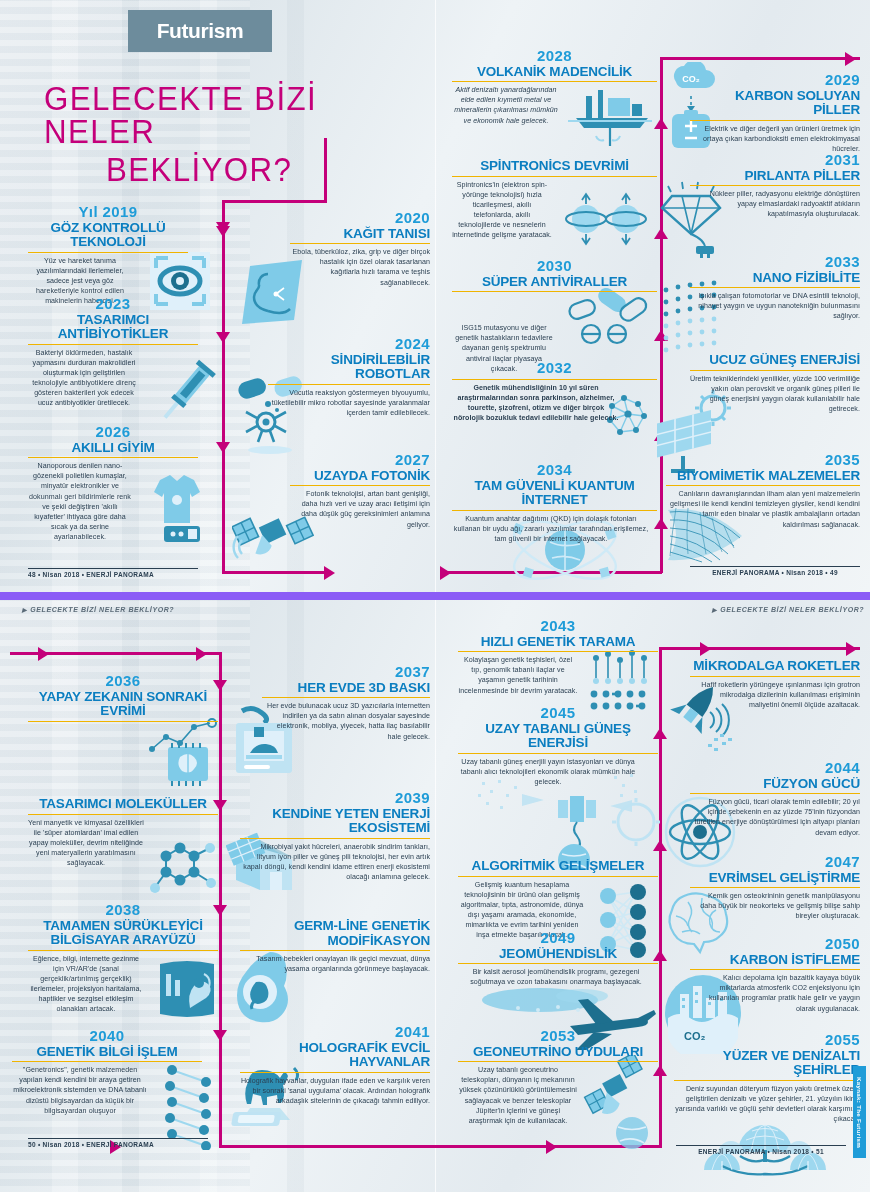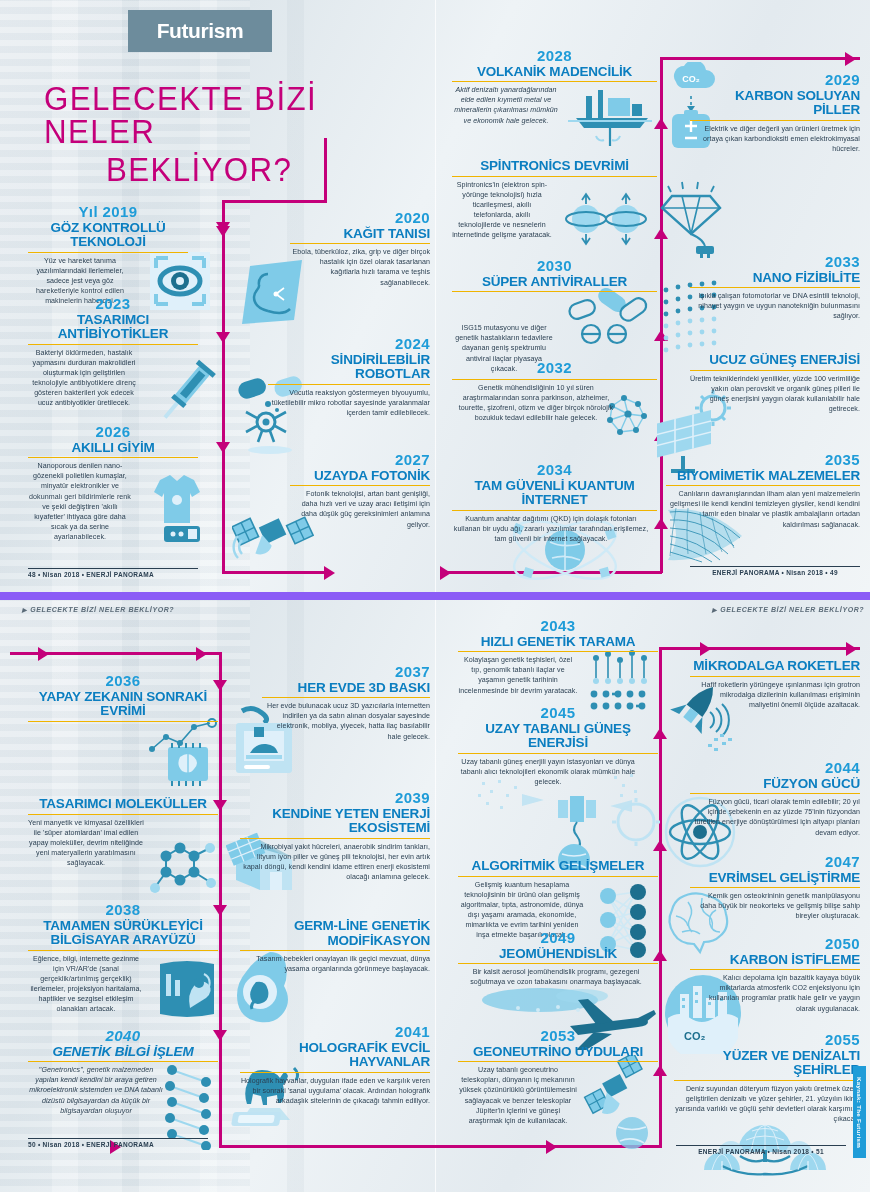--- a/index.html
+++ b/index.html
@@ -306,21 +306,21 @@
         <circle cx="26" cy="46" r="9" fill="none" stroke="#2e8fb3" stroke-width="2.2"></circle>
         <circle cx="52" cy="46" r="9" fill="none" stroke="#2e8fb3" stroke-width="2.2"></circle>
         <line x1="18" y1="46" x2="34" y2="46" stroke="#2e8fb3" stroke-width="2.2"></line>
         <line x1="44" y1="46" x2="60" y2="46" stroke="#2e8fb3" stroke-width="2.2"></line>
       </svg>
     </div>
 
     <div class="entry left wide" style="left:452px; top:360px; width:205px;">
       <div class="yr">2032</div>
       <div class="hd" style="border-bottom:1.4px solid #f0b400; min-height:2px;"></div>
-      <div class="bd" style="width:168px;">Genetik mühendisliğinin 10 yıl süren araştırmalarından sonra parkinson, alzheimer, tourette, şizofreni, otizm ve diğer birçok nörolojik bozukluk tedavi edilebilir hale gelecek.</div>
+      <div class="bd" style="width:168px;font-weight:bold;">Genetik mühendisliğinin 10 yıl süren araştırmalarından sonra parkinson, alzheimer, tourette, şizofreni, otizm ve diğer birçok nörolojik bozukluk tedavi edilebilir hale gelecek.</div>
     </div>
     <div class="art" style="left:598px; top:388px;">
       <svg width="60" height="56" viewBox="0 0 60 56">
         <g stroke="#7fcbe8" stroke-width="1.4" fill="none">
           <path d="M14 18 L26 10 L40 16 L46 28 L38 42 L22 44 L12 32 Z"></path>
           <path d="M26 10 L30 26 L38 42 M14 18 L30 26 L46 28 M12 32 L30 26 L22 44"></path>
         </g>
         <g fill="#2e8fb3">
           <circle cx="14" cy="18" r="3"></circle>
             <circle cx="26" cy="10" r="3"></circle>
@@ -364,20 +364,25 @@
         <path d="M14 20 a10 10 0 0 1 8-16 a12 12 0 0 1 22 4 a9 9 0 0 1 0 18 H20 a9 9 0 0 1-6-6 Z" fill="#7fcbe8"></path>
         <text x="29" y="20" font-size="9" font-weight="700" fill="#fff" text-anchor="middle" font-family="Liberation Sans, sans-serif">CO₂</text>
         <line x1="29" y1="34" x2="29" y2="46" stroke="#2e8fb3" stroke-width="1.6" stroke-dasharray="3 3"></line>
         <path d="M25 44 l4 6 4-6" fill="#2e8fb3"></path>
         <rect x="10" y="52" width="38" height="34" rx="6" fill="#7fcbe8"></rect>
         <rect x="22" y="48" width="14" height="6" rx="2" fill="#7fcbe8"></rect>
         <path d="M29 58 v12 M23 64 h12 M23 76 h12" stroke="#fff" stroke-width="2.4"></path>
       </svg>
     </div>
 
+    <div class="entry right" style="left:690px; top:152px; width:170px;">
+      <div class="yr">2031</div>
+      <div class="hd">PIRLANTA PİLLER</div>
+      <div class="bd">Nükleer piller, radyasyonu elektriğe dönüştüren yapay elmaslardaki radyoaktif atıkların kapatılmasıyla oluşturulacak.</div>
+    </div>
     <div class="art" style="left:658px; top:178px;">
       <svg width="70" height="80" viewBox="0 0 70 80">
         <path d="M14 18 h38 l10 12 -29 26 -29-26 Z" fill="none" stroke="#2e8fb3" stroke-width="2.4"></path>
         <path d="M24 18 l9 38 M42 18 l-9 38 M3 30 h60" stroke="#2e8fb3" stroke-width="1.6" fill="none"></path>
         <path d="M10 8 l3 6 M24 4 l1 7 M40 4 l-1 7 M56 8 l-3 6" stroke="#2e8fb3" stroke-width="1.8"></path>
         <path d="M33 56 q14 6 14 14" stroke="#2e8fb3" stroke-width="2" fill="none"></path>
         <rect x="38" y="68" width="18" height="8" rx="2" fill="#2e8fb3"></rect>
         <rect x="42" y="76" width="3" height="4" fill="#2e8fb3"></rect>
           <rect x="49" y="76" width="3" height="4" fill="#2e8fb3"></rect>
       </svg>
@@ -589,21 +594,21 @@
       <svg width="70" height="66" viewBox="0 0 70 66">
         <path d="M8 6 q27 -6 54 0 v50 q-27 6 -54 0 Z" fill="#2e8fb3"></path>
         <rect x="14" y="16" width="5" height="22" fill="#bfe3f3"></rect>
         <rect x="23" y="22" width="5" height="16" fill="#bfe3f3"></rect>
         <path d="M38 50 q-3 -14 4 -22 q8 -8 14 -2 q6 7 -2 14" fill="#bfe3f3"></path>
         <circle cx="47" cy="25" r="5" fill="#2e8fb3"></circle>
         <path d="M52 16 a10 10 0 0 1 0 18" stroke="#bfe3f3" stroke-width="2" fill="none"></path>
       </svg>
     </div>
 
-    <div class="entry left" style="left:28px; top:428px; width:190px;font-style:italic;">
+    <div class="entry left" style="left:12px; top:428px; width:190px;">
       <div class="yr">2040</div>
       <div class="hd">GENETİK BİLGİ İŞLEM</div>
       <div class="bd" style="width:136px;">"Genetronics", genetik malzemeden yapılan kendi kendini bir araya getiren mikroelektronik sistemden ve DNA tabanlı dizüstü bilgisayardan da küçük bir bilgisayardan oluşuyor</div>
     </div>
     <div class="art" style="left:160px; top:460px;">
       <svg width="60" height="90" viewBox="0 0 60 90">
         <g stroke="#9ed8ef" stroke-width="2" fill="none">
           <line x1="12" y1="10" x2="46" y2="22"></line>
             <line x1="10" y1="26" x2="44" y2="38"></line>
           <line x1="12" y1="42" x2="46" y2="54"></line>

